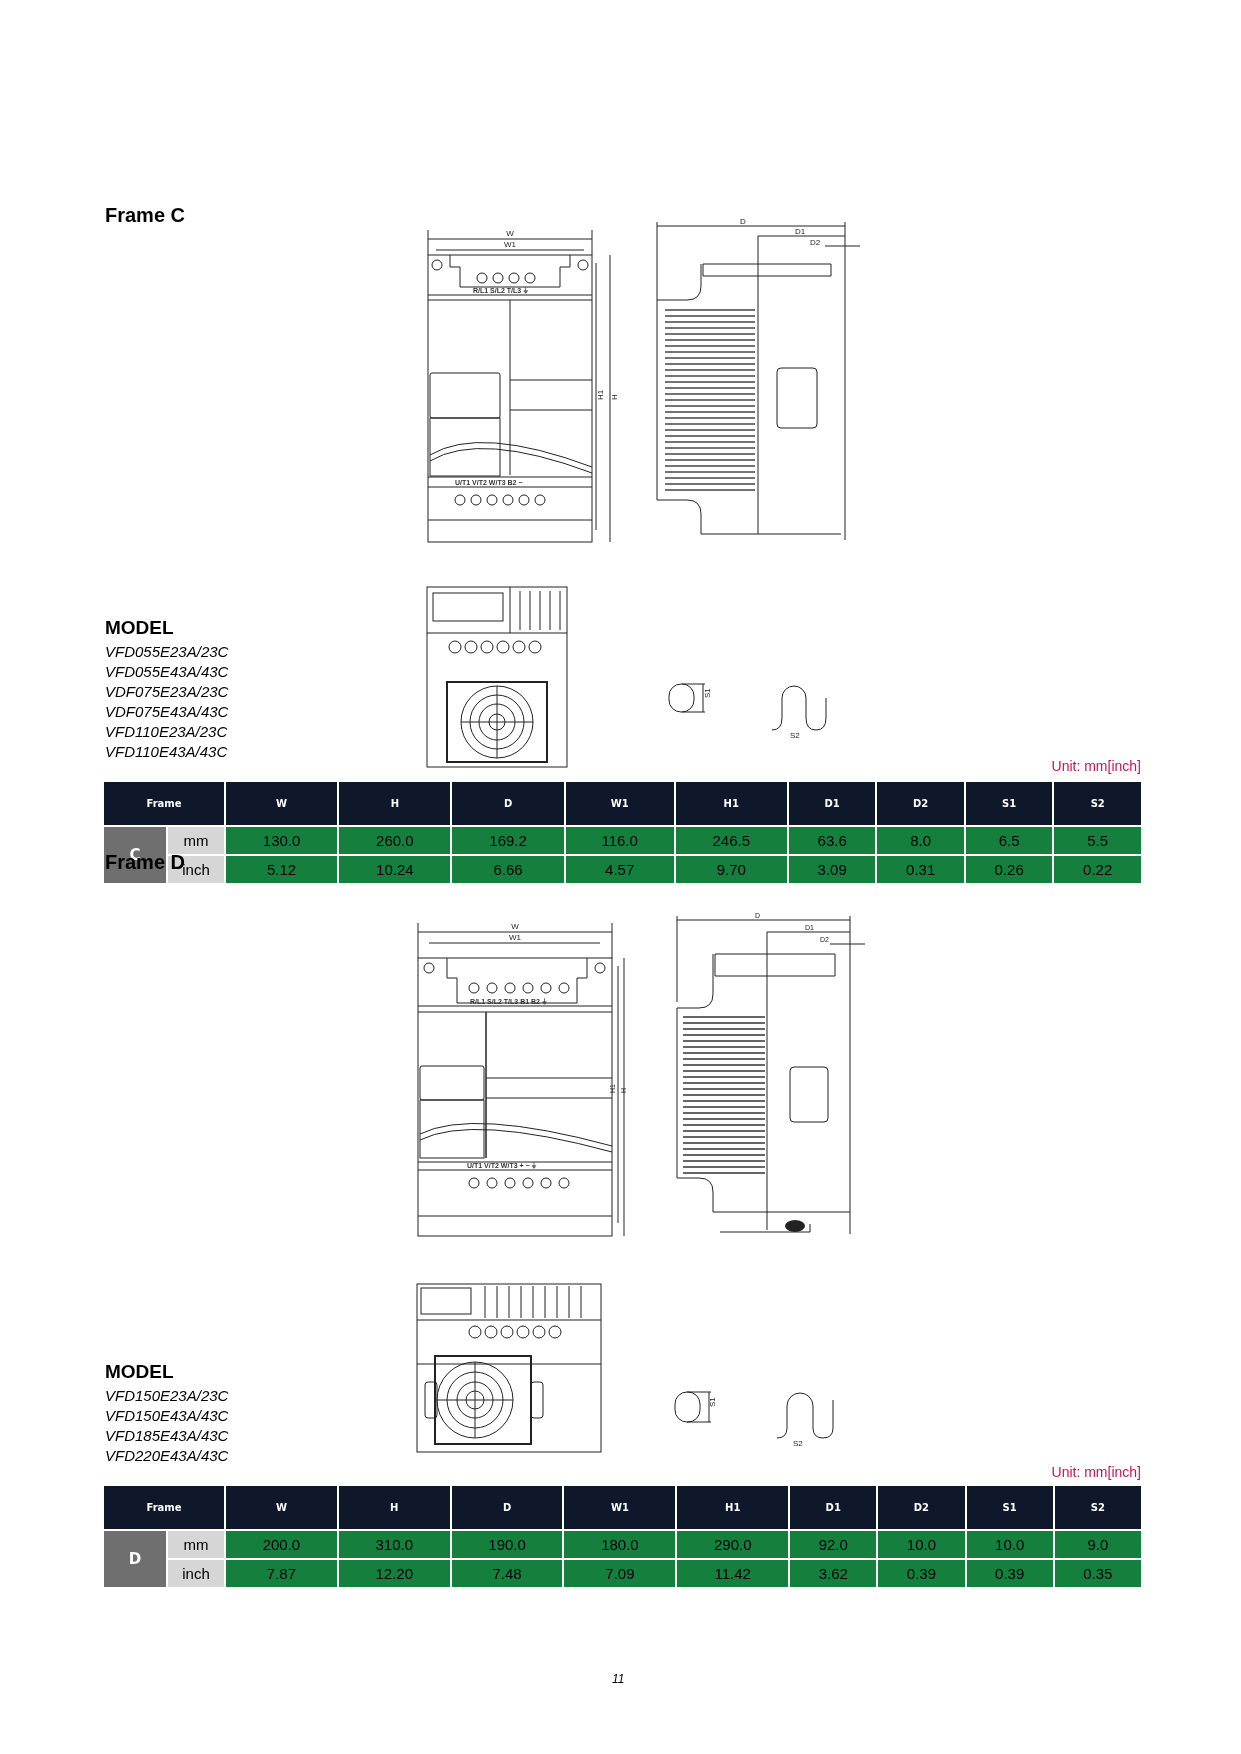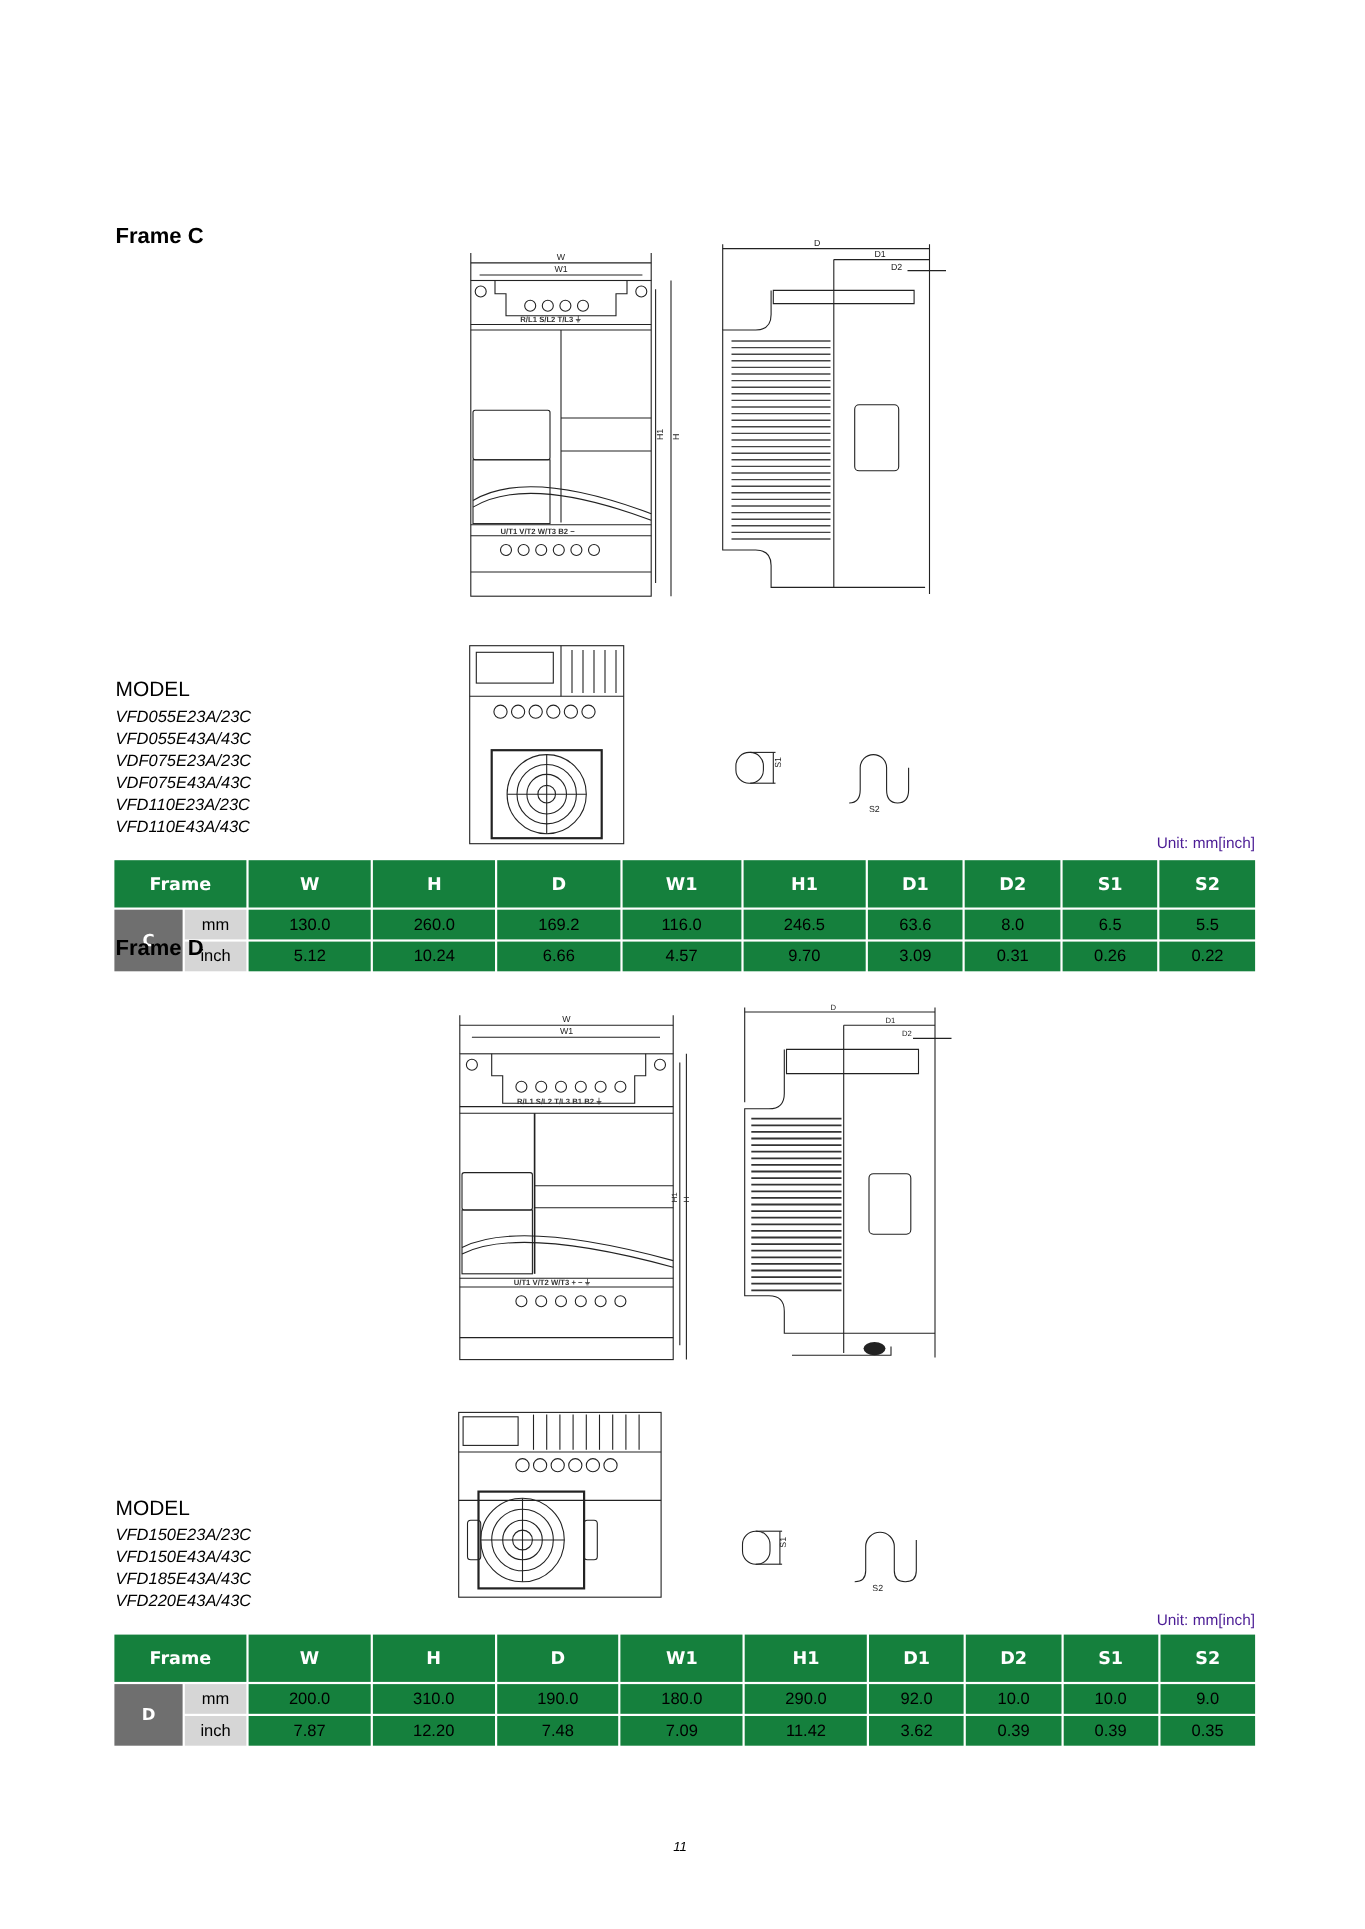--- a/index.html
+++ b/index.html
@@ -1,23 +1,23 @@
 <!DOCTYPE html>
 <html><head>
 <meta charset="utf-8">
 <style>
   html,body{margin:0;padding:0;background:#fff;}
   body{width:1241px;height:1754px;position:relative;font-family:"Liberation Sans",sans-serif;color:#000;overflow:hidden;}
   .abs{position:absolute;}
   .frame-title{font-size:20px;font-weight:bold;}
-  .model-title{font-size:19px;font-weight:normal;}
+  .model-title{font-size:19px;font-weight:bold;}
   .model-list{font-size:15px;line-height:20px;font-style:italic;}
-  .unit{font-size:14px;color:#4c1d95;text-align:right;width:300px;}
+  .unit{font-size:14px;color:#be185d;text-align:right;width:300px;}
   table.dim{position:absolute;border-collapse:separate;border-spacing:2px;width:1041px;font-size:15px;}
-  table.dim th{background:#15803d;color:#fff;font-family:"DejaVu Sans",sans-serif;font-weight:bold;font-size:16px;height:43px;text-align:center;padding:0;}
+  table.dim th{background:#0f172a;color:#fff;font-family:"DejaVu Sans",sans-serif;font-weight:bold;font-size:10px;height:43px;text-align:center;padding:0;}
   table.dim td{background:#15803d;height:27px;text-align:center;padding:0;}
   table.dim td.frame-cell{background:#6f6f6f;color:#fff;font-family:"DejaVu Sans",sans-serif;font-weight:bold;width:62px;}
   table.dim td.unit-cell{background:#d6d6d6;width:56px;}
   .page-num{font-size:12px;font-style:italic;}
   svg{position:absolute;overflow:visible;}
   svg text{font-family:"Liberation Sans",sans-serif;}
 </style>
 </head>
 <body>
 

